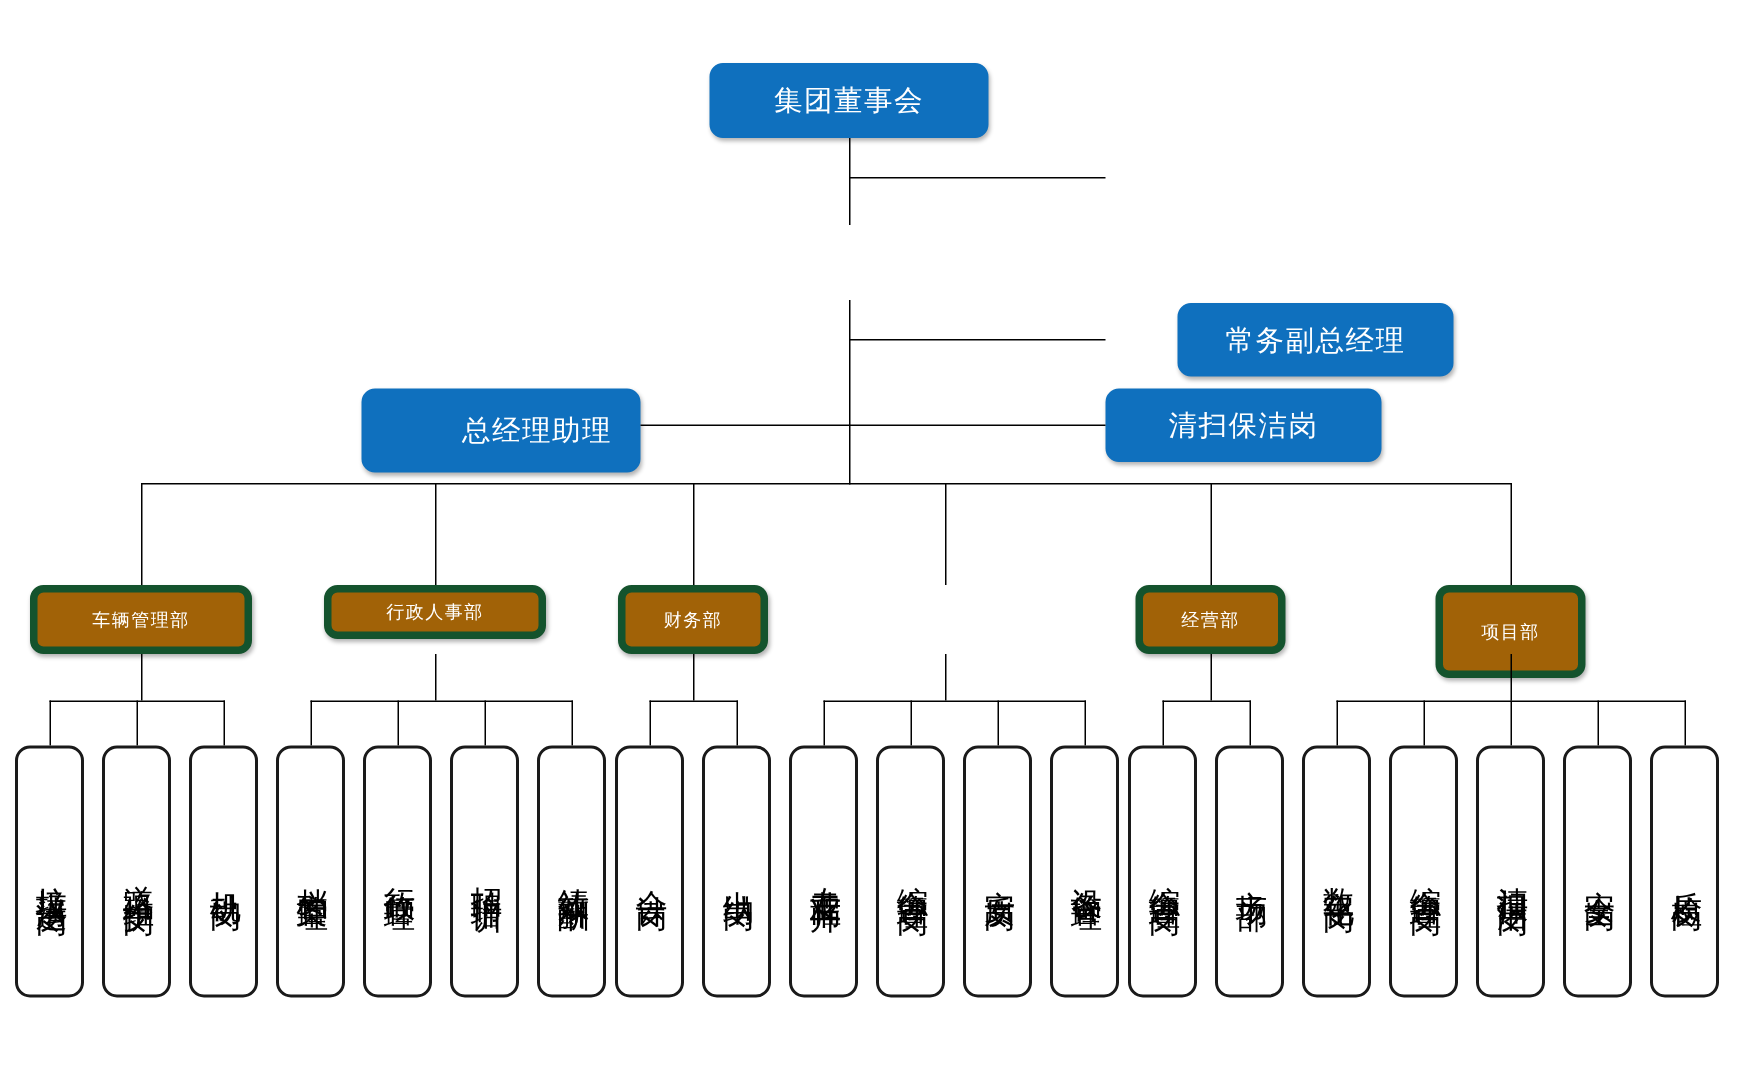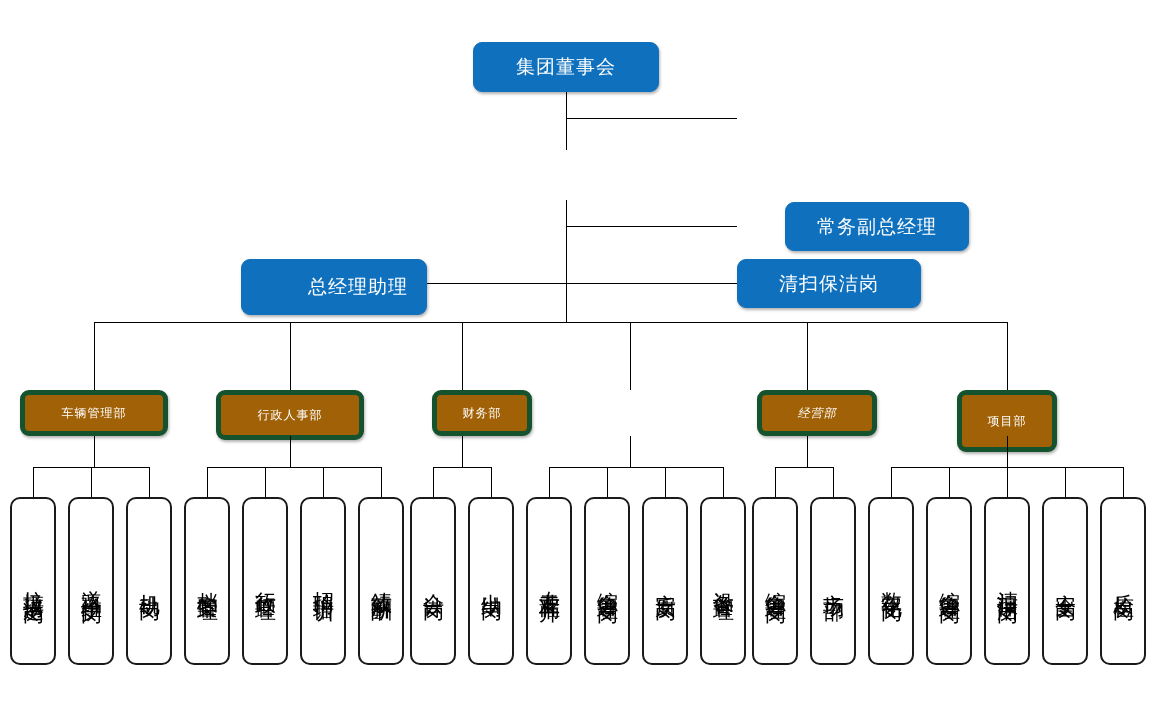--- a/index.html
+++ b/index.html
@@ -90,27 +90,27 @@
   <div class="ln v" style="left:94px;top:322px;height:68px;"></div>
   <div class="ln v" style="left:290px;top:322px;height:68px;"></div>
   <div class="ln v" style="left:462px;top:322px;height:68px;"></div>
   <div class="ln v" style="left:630px;top:322px;height:68px;"></div>
   <div class="ln v" style="left:807px;top:322px;height:68px;"></div>
   <div class="ln v" style="left:1007px;top:322px;height:68px;"></div>
 
   <div class="box orange" style="left:20px;top:390px;width:148px;height:46px;">
     <span>车辆管理部</span>
   </div>
-  <div class="box orange" style="left:216px;top:390px;width:148px;height:50px;">
+  <div class="box orange" style="left:216px;top:390px;width:148px;height:36px;">
     <span>行政人事部</span>
   </div>
-  <div class="box orange" style="left:412px;top:390px;width:100px;height:46px;margin-left:20px;">
+  <div class="box orange" style="left:412px;top:390px;width:100px;height:46px;">
     <span>财务部</span>
   </div>
-  <div class="box orange" style="left:757px;top:390px;width:120px;height:46px;font-style:italic;">
+  <div class="box orange" style="left:757px;top:390px;width:100px;height:46px;">
     <span>经营部</span>
   </div>
   <div class="box orange" style="left:957px;top:390px;width:100px;height:62px;">
     <span>项目部</span>
   </div>
 
   <div class="ln v" style="left:94px;top:436px;height:31px;"></div>
   <div class="ln h" style="left:33px;top:467px;width:117px;"></div>
   <div class="ln v" style="left:33px;top:467px;height:30px;"></div>
   <div class="ln v" style="left:91px;top:467px;height:30px;"></div>

